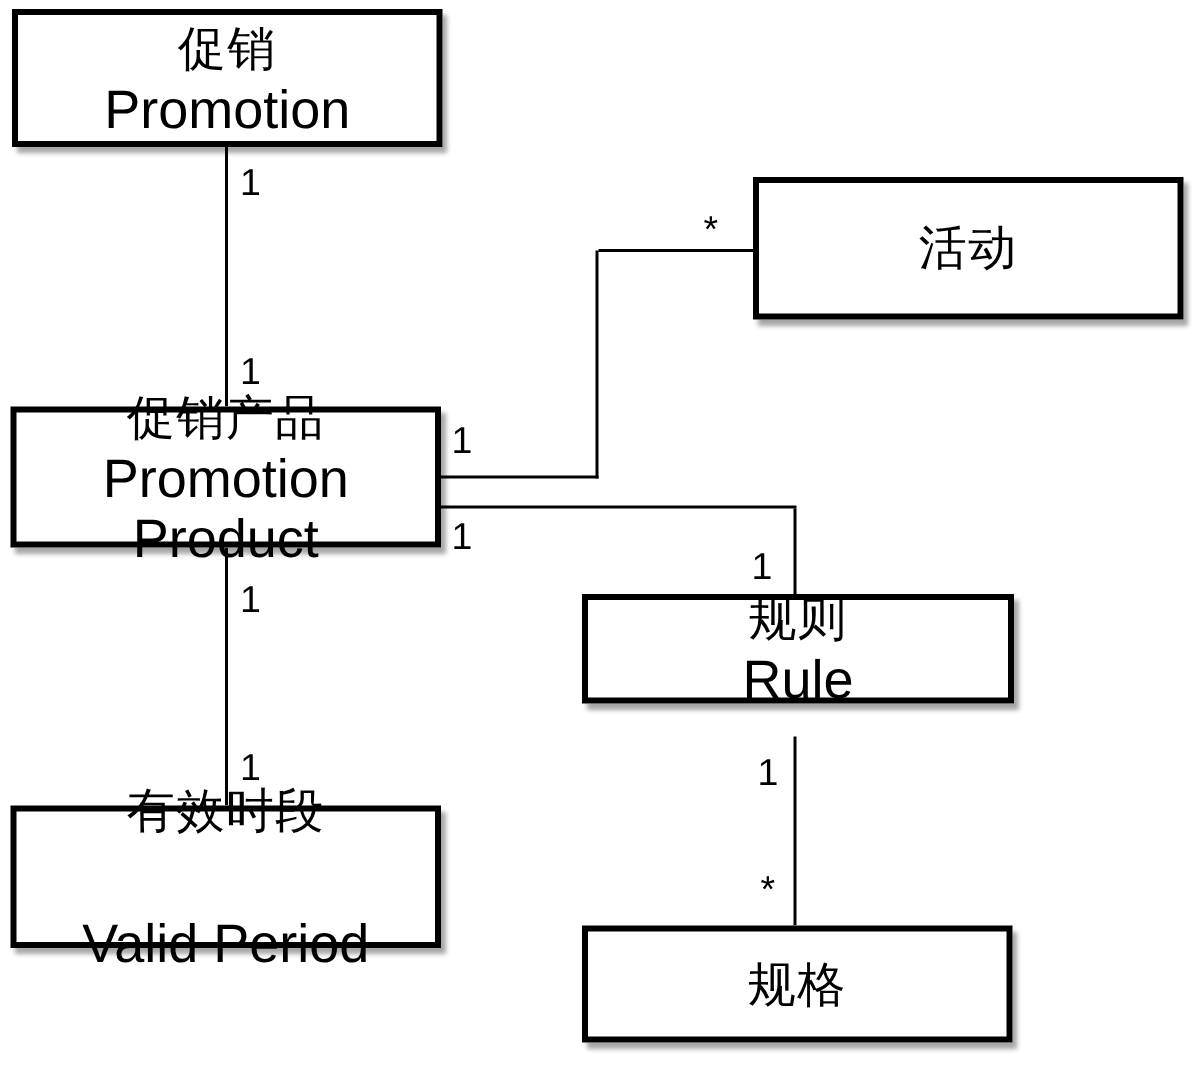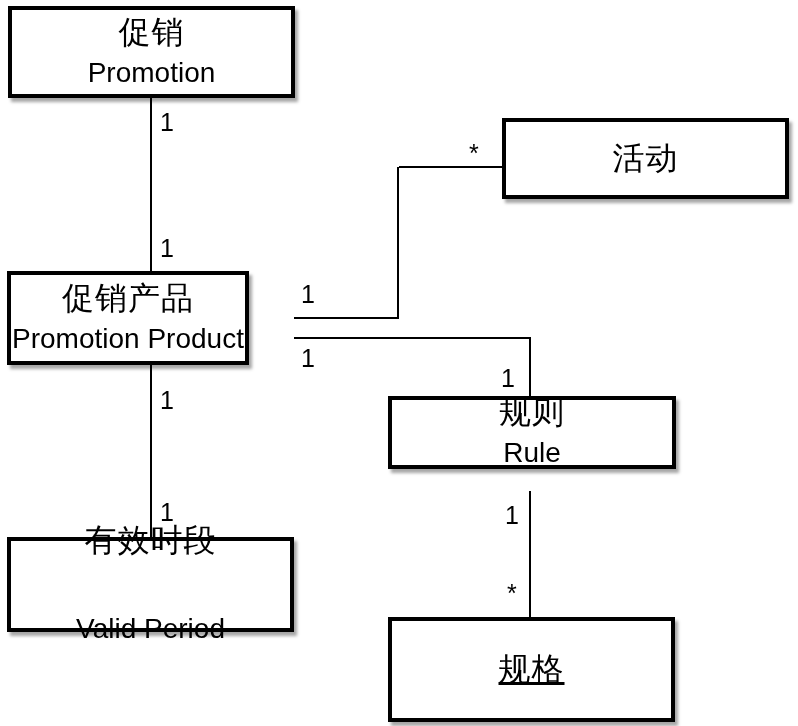--- a/index.html
+++ b/index.html
@@ -25,40 +25,40 @@
     align-items: center;
     justify-content: center;
     text-align: center;
   }
   .node .zh {
     font-size: 32px;
     line-height: 41px;
     letter-spacing: 1px;
   }
   .node .en {
-    font-size: 28px;
+    font-size: 36px;
     line-height: 40px;
   }
   .edge-line {
     position: absolute;
     background: #000000;
   }
   .mult {
     position: absolute;
     font-size: 25px;
     line-height: 28px;
     color: #000000;
   }
   
   .node-promotion        { left: 8px;   top: 6px;   width: 287px; height: 92px; }
-  .node-activity         { left: 502px; top: 118px; width: 287px; height: 81px; }
-  .node-promotion-product{ left: 7px;   top: 271px; width: 242px; height: 94px; }
+  .node-activity         { left: 502px; top: 118px; width: 287px; height: 95px; }
+  .node-promotion-product{ left: 7px;   top: 271px; width: 287px; height: 94px; }
   .node-rule             { left: 388px; top: 396px; width: 288px; height: 73px; }
   .node-valid-period     { left: 7px;   top: 537px; width: 287px; height: 95px; gap: 48px; }
-  .node-specification    { left: 388px; top: 617px; width: 287px; height: 105px; text-decoration: underline; }
+  .node-specification    { left: 388px; top: 617px; width: 287px; height: 78px; }
   
   .line-promo-product          { left: 150px; top: 98px;  width: 2px;   height: 173px; }
   .line-product-activity-h1    { left: 294px; top: 317px; width: 105px; height: 2px; }
   .line-product-activity-v     { left: 397px; top: 167px; width: 2px;   height: 152px; }
   .line-product-activity-h2    { left: 399px; top: 166px; width: 103px; height: 2px; }
   .line-product-rule-h         { left: 294px; top: 337px; width: 237px; height: 2px; }
   .line-product-rule-v         { left: 529px; top: 339px; width: 2px;   height: 57px; }
   .line-product-validperiod    { left: 150px; top: 365px; width: 2px;   height: 172px; }
   .line-rule-specification     { left: 529px; top: 491px; width: 2px;   height: 126px; }
   

